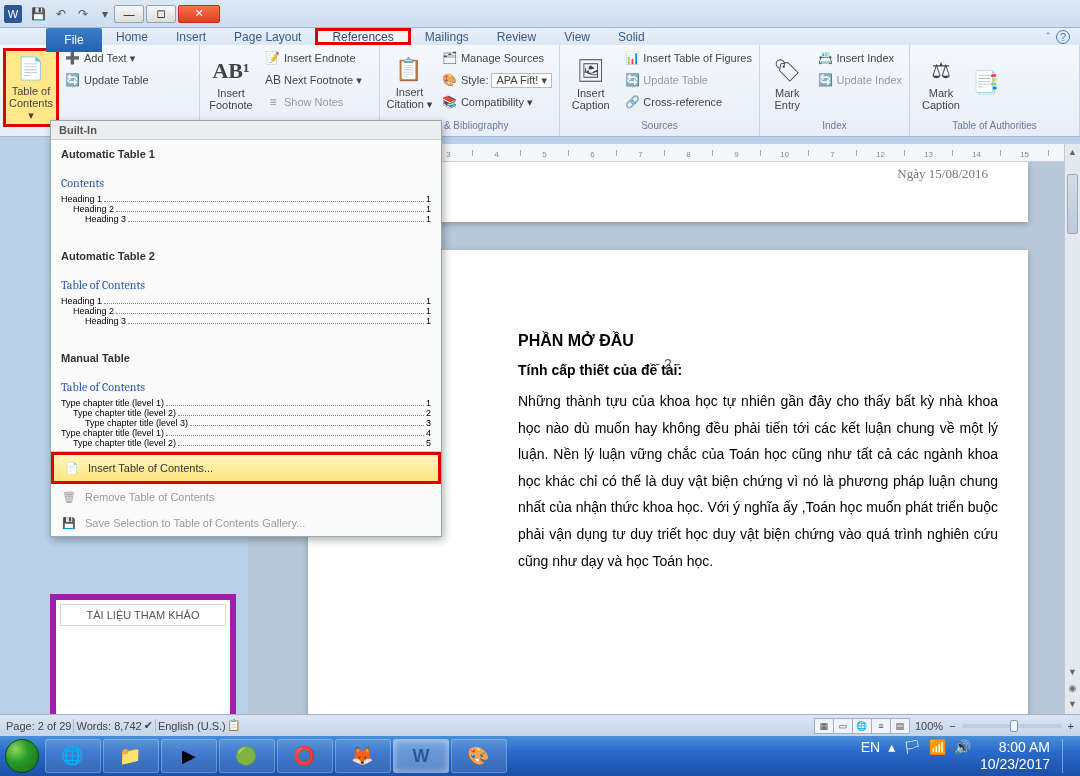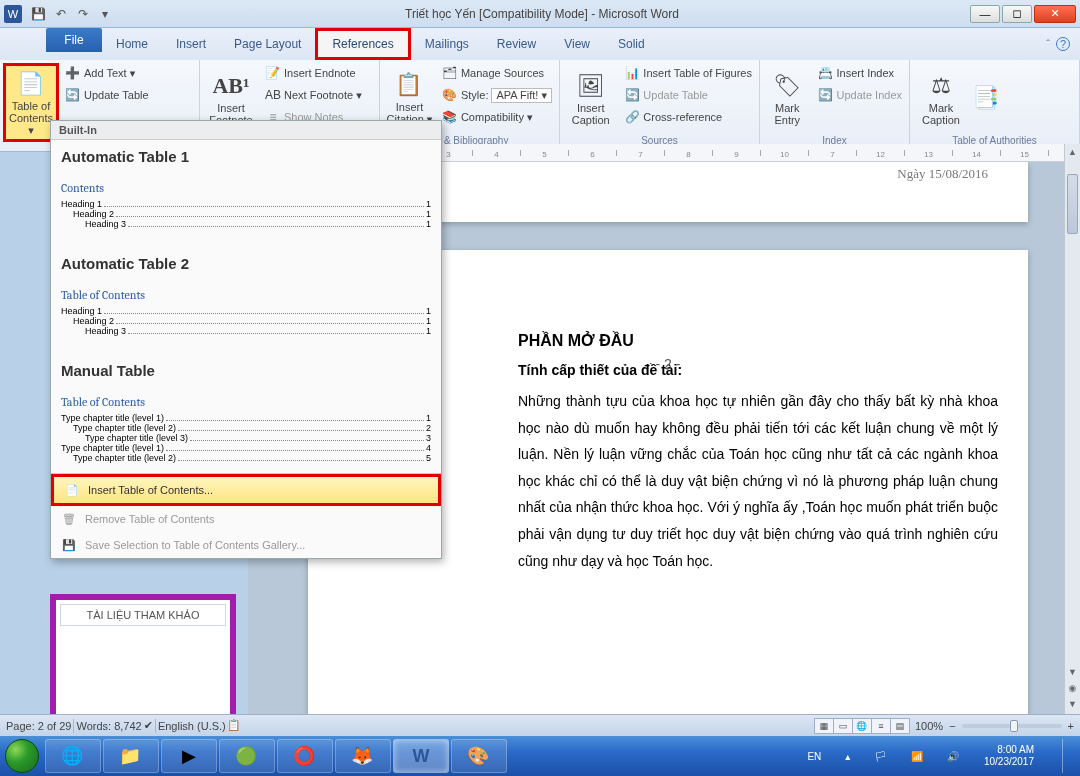--- a/index.html
+++ b/index.html
@@ -9,21 +9,21 @@
 .titlebar { height: 28px; background: linear-gradient(#dce8f4, #cdddf0); display: flex; align-items: center; border-bottom: 1px solid #9bb8d8; }
 .titlebar .wicon { width: 18px; height: 18px; background: #2b579a; color: #fff; text-align: center; font-size: 11px; line-height: 18px; margin: 0 4px; border-radius: 2px; }
 .qat { display: flex; gap: 4px; align-items: center; margin-left: 4px; }
 .qat span { width: 18px; height: 18px; display: flex; align-items: center; justify-content: center; font-size: 12px; color: #555; }
 .title-text { flex: 1; text-align: center; font-size: 12px; color: #444; }
 .winbtns { display: flex; }
 .winbtns div { width: 30px; height: 18px; display: flex; align-items: center; justify-content: center; font-size: 11px; border: 1px solid #8aa; margin-right: 2px; background: linear-gradient(#f8f8f8,#ddd); border-radius: 2px; }
 .winbtns .close { background: linear-gradient(#ff7050,#e04020); color: #fff; border-color: #c03010; width: 42px; margin-right: 4px; }
 
 
-.tabs { height: 32px; background: linear-gradient(#eaf0fa, #dce6f4); display: flex; align-items: stretch; padding-left: 46px; position: relative; }
+.tabs { height: 17px; background: linear-gradient(#eaf0fa, #dce6f4); display: flex; align-items: stretch; padding-left: 46px; position: relative; }
 .file-tab { position: absolute; left: 46px; top: 0; height: 24px; width: 56px; background: linear-gradient(#3a7cc8,#2860b0); color: #fff; font-size: 12px; display: flex; align-items: center; justify-content: center; border-radius: 2px 2px 0 0; }
 .tab { padding: 0 14px; font-size: 12px; color: #3a5a8a; display: flex; align-items: center; cursor: pointer; }
 .tab.active { background: #f5f5f5; color: #2a4a7a; }
 .tab.references { border: 3px solid #e00000; }
 .helpicons { margin-left: auto; display: flex; gap: 6px; padding-right: 10px; align-items: center; font-size: 11px; color: #5a7aba; }
 
 
 .ribbon { height: 92px; background: linear-gradient(#f5f8fc,#e8eef8); border-bottom: 1px solid #a8b8d0; display: flex; }
 .rgroup { border-right: 1px solid #c8d4e4; display: flex; flex-direction: column; }
 .rgroup .body { flex: 1; display: flex; padding: 3px; gap: 2px; }
@@ -38,21 +38,21 @@
 
 
 .toc-panel { position: absolute; left: 50px; top: 120px; width: 392px; background: #fafafa; border: 1px solid #9aa; box-shadow: 2px 3px 8px rgba(0,0,0,0.3); z-index: 50; font-size: 11px; }
 .toc-panel .section-head { background: #ecedee; padding: 3px 8px; font-weight: bold; color: #555; border-bottom: 1px solid #ccc; }
 .toc-preview { padding: 8px 10px 18px 10px; }
 .toc-title { color: #2a5aa8; font-size: 12px; margin-bottom: 4px; font-family: "Cambria", serif; }
 .toc-line { display: flex; font-size: 9px; font-family: "Cambria", serif; }
 .toc-line .txt { white-space: nowrap; }
 .toc-line .dots { flex: 1; border-bottom: 1px dotted #888; margin: 0 2px 2px 2px; }
 .toc-line .pg { }
-.toc-preview-title { font-weight: bold; font-size: 15px; margin-bottom: 6px; color: #333; }
+.toc-preview-title { font-weight: bold; font-size: 11px; margin-bottom: 6px; color: #333; }
 .toc-menuitem { display: flex; align-items: center; gap: 8px; padding: 5px 10px; font-size: 11px; color: #333; }
 .toc-menuitem.highlight { background: linear-gradient(#fff4c0,#ffe680); border: 3px solid #e00000; }
 .toc-menuitem.dim { color: #999; }
 .toc-menuitem .ic { width: 16px; height: 16px; display: flex; align-items: center; justify-content: center; }
 
 
 .navpane { position: absolute; left: 50px; top: 594px; width: 186px; height: 130px; background: #fff; border: 6px solid #a21caf; }
 .nav-item { font-size: 11px; padding: 4px 8px; border: 1px solid #d0d8e4; margin: 4px; text-align: center; color: #555; }
 
 
@@ -86,38 +86,37 @@
 .viewbtns span { width: 20px; height: 16px; border: 1px solid #a0b0c8; background: #f0f4fa; margin-right: -1px; display: flex; align-items: center; justify-content: center; font-size: 9px; }
 .zoom-slider { width: 100px; height: 4px; background: #c0ccdc; position: relative; border-radius: 2px; }
 .zoom-slider .knob { position: absolute; left: 48px; top: -4px; width: 8px; height: 12px; background: #f0f4fa; border: 1px solid #8898b0; border-radius: 2px; }
 
 
 .taskbar { position: absolute; left: 0; right: 0; bottom: 0; height: 40px; background: linear-gradient(#4a8fd8, #2a6ac8 40%, #1a50a8); display: flex; align-items: center; }
 .start-orb { width: 44px; height: 40px; display: flex; align-items: center; justify-content: center; }
 .start-orb div { width: 34px; height: 34px; border-radius: 50%; background: radial-gradient(circle at 30% 30%, #8fd858, #2a9a2a 40%, #1a6a1a); border: 1px solid #0a4a0a; position: relative; }
 .tbtn { width: 56px; height: 34px; margin: 0 1px; background: rgba(255,255,255,0.12); border: 1px solid rgba(255,255,255,0.25); border-radius: 3px; display: flex; align-items: center; justify-content: center; font-size: 18px; }
 .tbtn.active { background: rgba(255,255,255,0.3); box-shadow: inset 0 0 6px rgba(255,255,255,0.5); }
-.tray { margin-left: auto; display: flex; align-items: center; color: #fff; font-size: 10px; padding-right: 6px; gap: 24px; }
+.tray { margin-left: auto; display: flex; align-items: flex-start; color: #fff; font-size: 14px; padding-right: 6px; gap: 8px; }
 .tray .clock { text-align: right; line-height: 1.2; }
 .tray .showdesk { width: 12px; height: 34px; border-left: 1px solid rgba(255,255,255,0.4); margin-left: 4px; }
 
 .page1 .date-line { top: 4px; }
 </style>
 </head>
 <body>
 
 <div class="titlebar">
   <div class="wicon">W</div>
   <div class="qat">
     <span>💾</span>
     <span>↶</span>
     <span>↷</span>
     <span>▾</span>
   </div>
-  <div class="title-text">Triết học Yến [Compatibility Mode] - Microsoft Word</div>
   <div class="winbtns">
     <div>—</div>
     <div>◻</div>
     <div class="close">✕</div>
   </div>
 </div>
 
 <div class="tabs">
   <div class="file-tab">File</div>
   <div style="width:56px"></div>
@@ -345,21 +344,21 @@
         <span class="dots"></span>
         <span class="pg">1</span>
       </div>
     <div class="toc-line" style="padding-left:24px">
         <span class="txt">Heading 3</span>
         <span class="dots"></span>
         <span class="pg">1</span>
       </div>
   </div>
 
-  <div class="toc-preview" style="padding-bottom:10px">
+  <div class="toc-preview" style="padding-bottom:3px">
     <div class="toc-preview-title">Manual Table</div>
     <div style="height:10px"></div>
     <div class="toc-title">Table of Contents</div>
     <div class="toc-line">
         <span class="txt">Type chapter title (level 1)</span>
         <span class="dots"></span>
         <span class="pg">1</span>
       </div>
     <div class="toc-line" style="padding-left:12px">
         <span class="txt">Type chapter title (level 2)</span>

